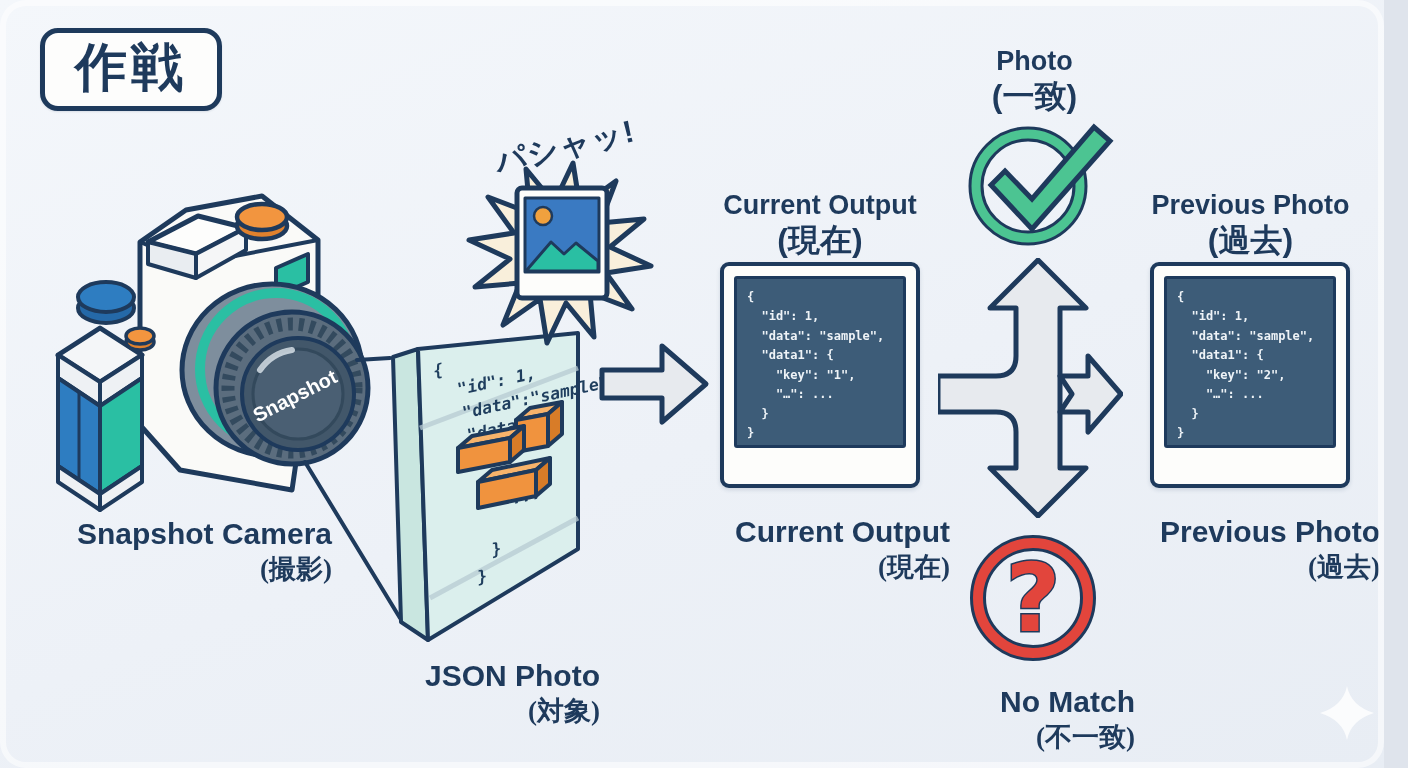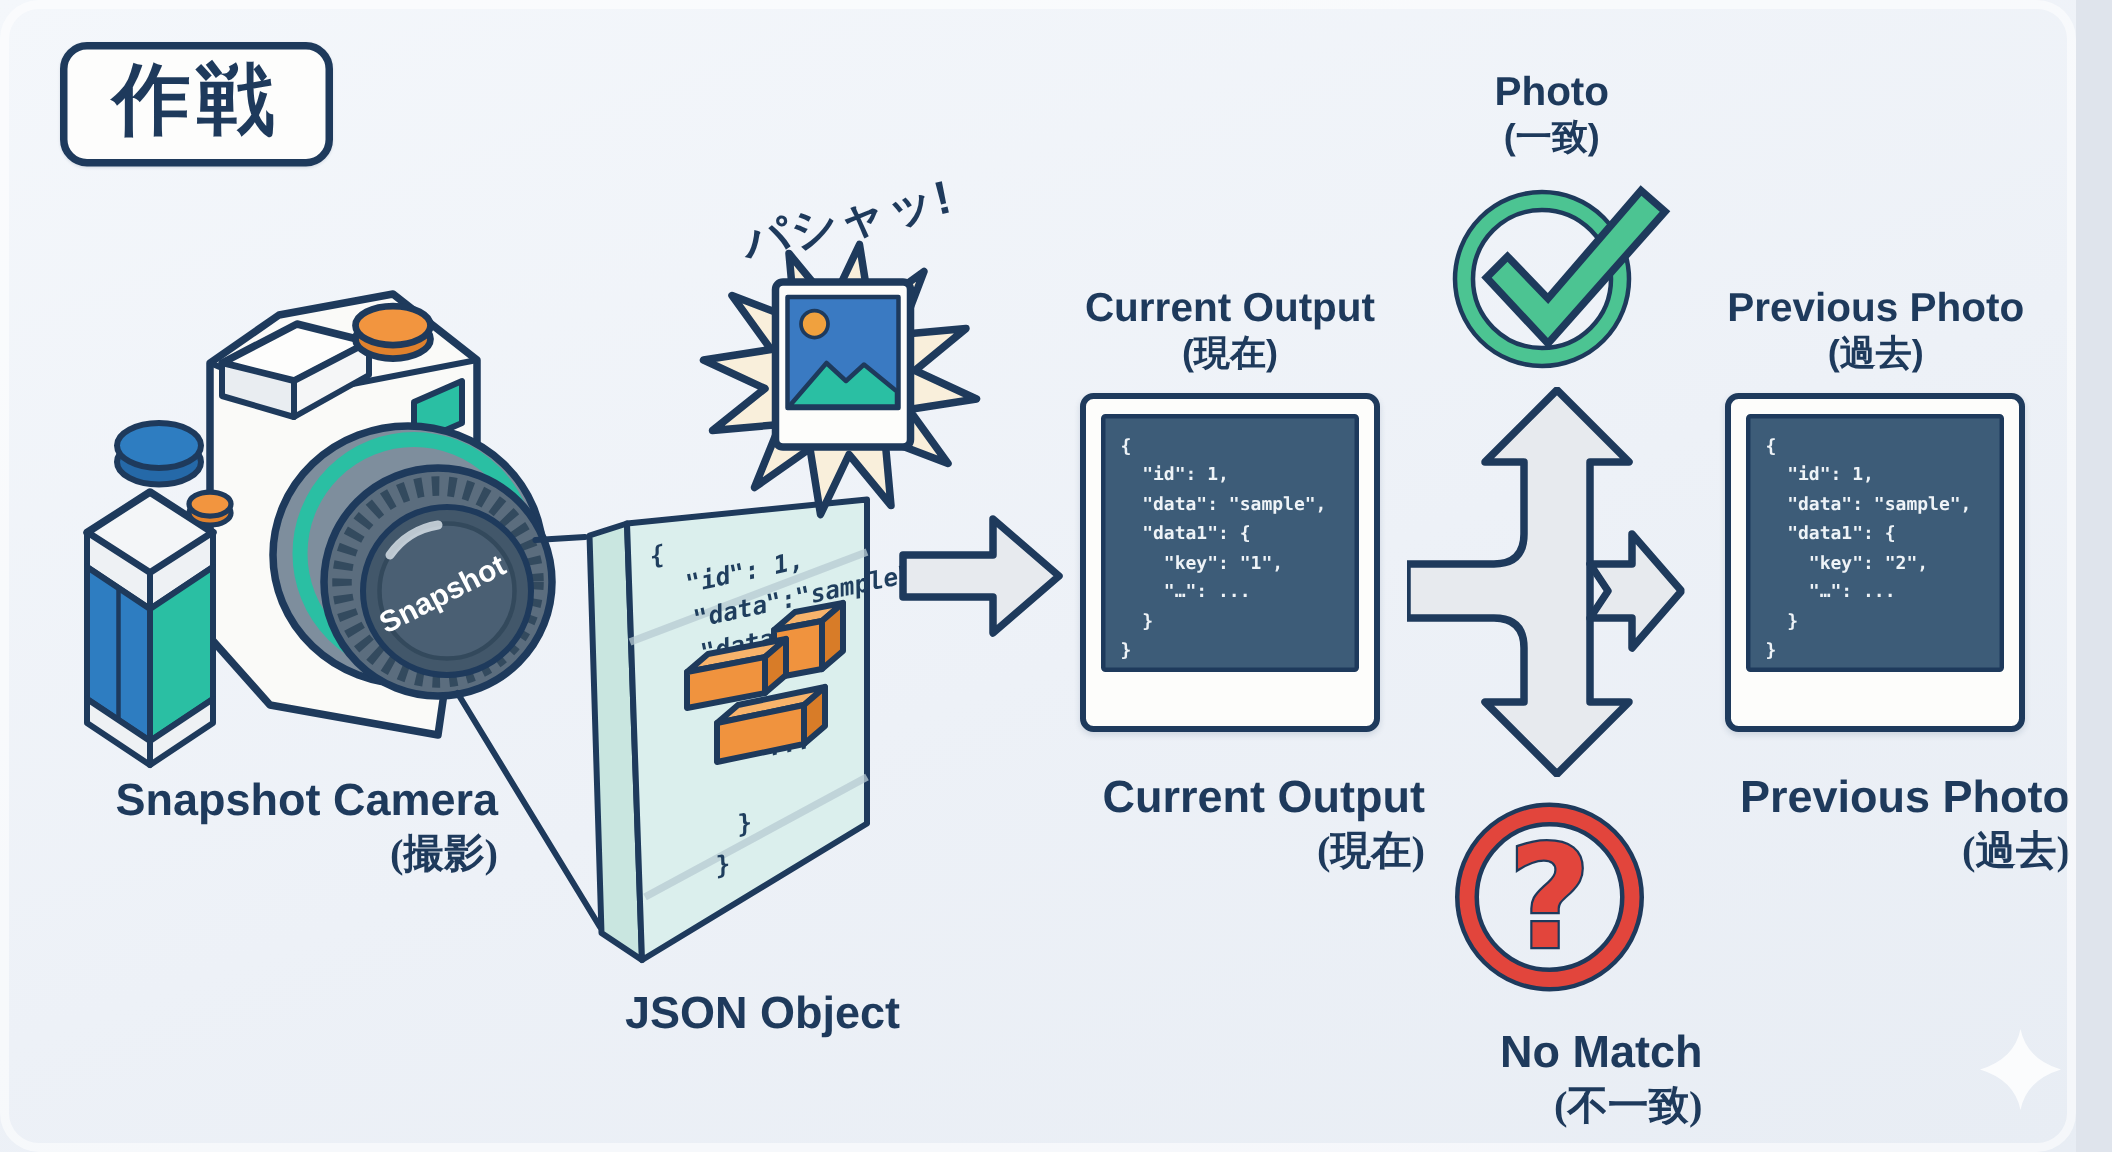--- a/index.html
+++ b/index.html
@@ -13,21 +13,21 @@
     box-shadow:inset 0 0 0 6px rgba(255,255,255,.55);pointer-events:none;}
   .abs{position:absolute;}
   .badge{
     left:40px;top:28px;padding:6px 30px 10px;
     border:5px solid #1e3a5c;border-radius:18px;background:#fdfdfc;
     font-size:52px;font-weight:bold;letter-spacing:4px;line-height:1.1;
     box-shadow:0 1px 2px rgba(30,58,92,.12);
   }
   .heading{font-weight:bold;text-align:center;line-height:1.18;}
   .heading .en{font-size:27px;}
-  .heading .ja{font-size:24px;}
+  .heading .ja{font-size:32px;}
   .caption{font-weight:bold;text-align:right;line-height:1.22;}
   .caption .en{font-size:30px;}
   .caption .ja{font-size:27px;font-family:Liberation Serif, serif;}
   .polaroid{
     width:200px;height:226px;background:#fdfdfb;border:4px solid #1e3a5c;
     border-radius:9px;box-sizing:border-box;box-shadow:0 2px 4px rgba(30,58,92,.15);
   }
   .code-area{
     margin:10px;height:172px;background:#3d5c78;border:3px solid #1e3a5c;
     border-radius:3px;box-sizing:border-box;padding:9px 10px;overflow:hidden;
@@ -144,21 +144,22 @@
       <polygon points="10,56 24,44 76,34 62,46" fill="#f7b36b"></polygon>
       <polygon points="62,46 76,34 76,58 62,70" fill="#d87c28"></polygon>
       <polygon points="10,56 62,46 62,70 10,80" fill="#f0933e"></polygon>
       <polygon points="30,90 44,78 102,66 88,78" fill="#f7b36b"></polygon>
       <polygon points="88,78 102,66 102,92 88,104" fill="#d87c28"></polygon>
       <polygon points="30,90 88,78 88,104 30,116" fill="#f0933e"></polygon>
     </g>
   </svg>
 
   <div class="abs caption" style="left:380px;top:658px;width:220px;">
-    <div class="en">JSON Object</div>
+    <div class="en">JSON Photo</div>
+    <div class="ja">(対象)</div>
   </div>
 
   <svg class="abs" style="left:455px;top:158px;" width="210" height="200" viewBox="0 0 210 200">
     <polygon points="196,108 151,115 177,151 135,135 139,179 111,145 92,185 85,141 48,167 65,125 20,129 55,101 14,82 59,75 33,39 75,55 71,11 99,45 118,5 125,49 161,23 145,65 189,61 155,89" fill="#f9efdb" stroke="#1e3a5c" stroke-width="5" stroke-linejoin="round"></polygon>
     <g stroke="#1e3a5c" stroke-linejoin="round">
       <rect x="62" y="30" width="90" height="110" rx="5" fill="#fdfdfb" stroke-width="5"></rect>
       <rect x="70" y="40" width="74" height="74" fill="#3a7ac2" stroke-width="3"></rect>
       <circle cx="88" cy="58" r="9" fill="#f0a13e" stroke-width="2.5"></circle>
       <polygon points="71,113 96,84 109,96 121,85 143,103 143,113" fill="#2abfa3" stroke-width="3"></polygon>
     </g>

